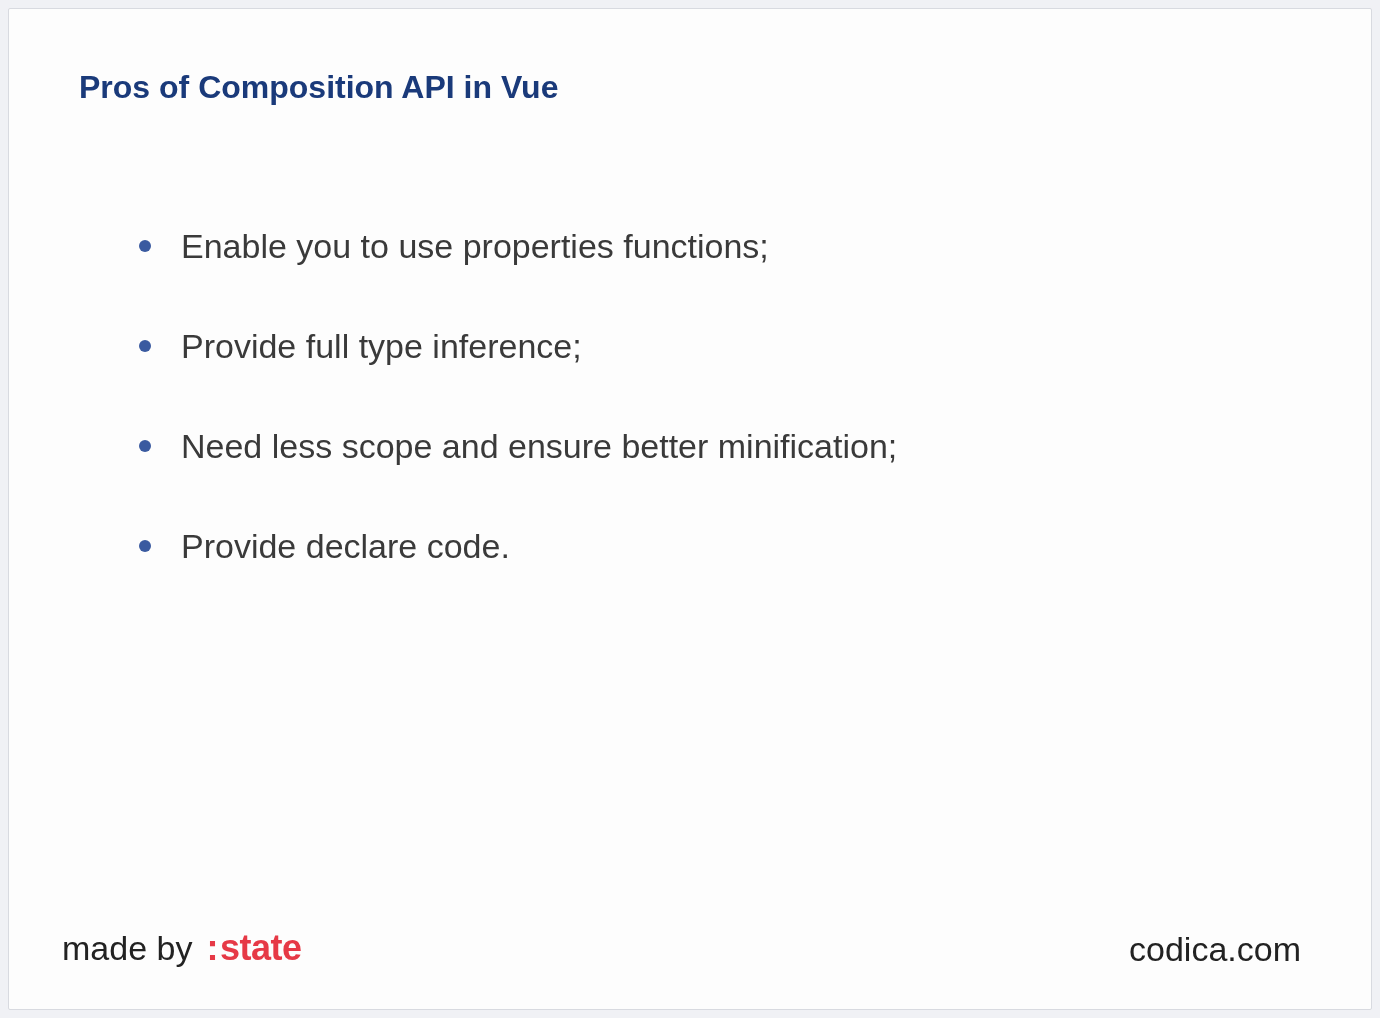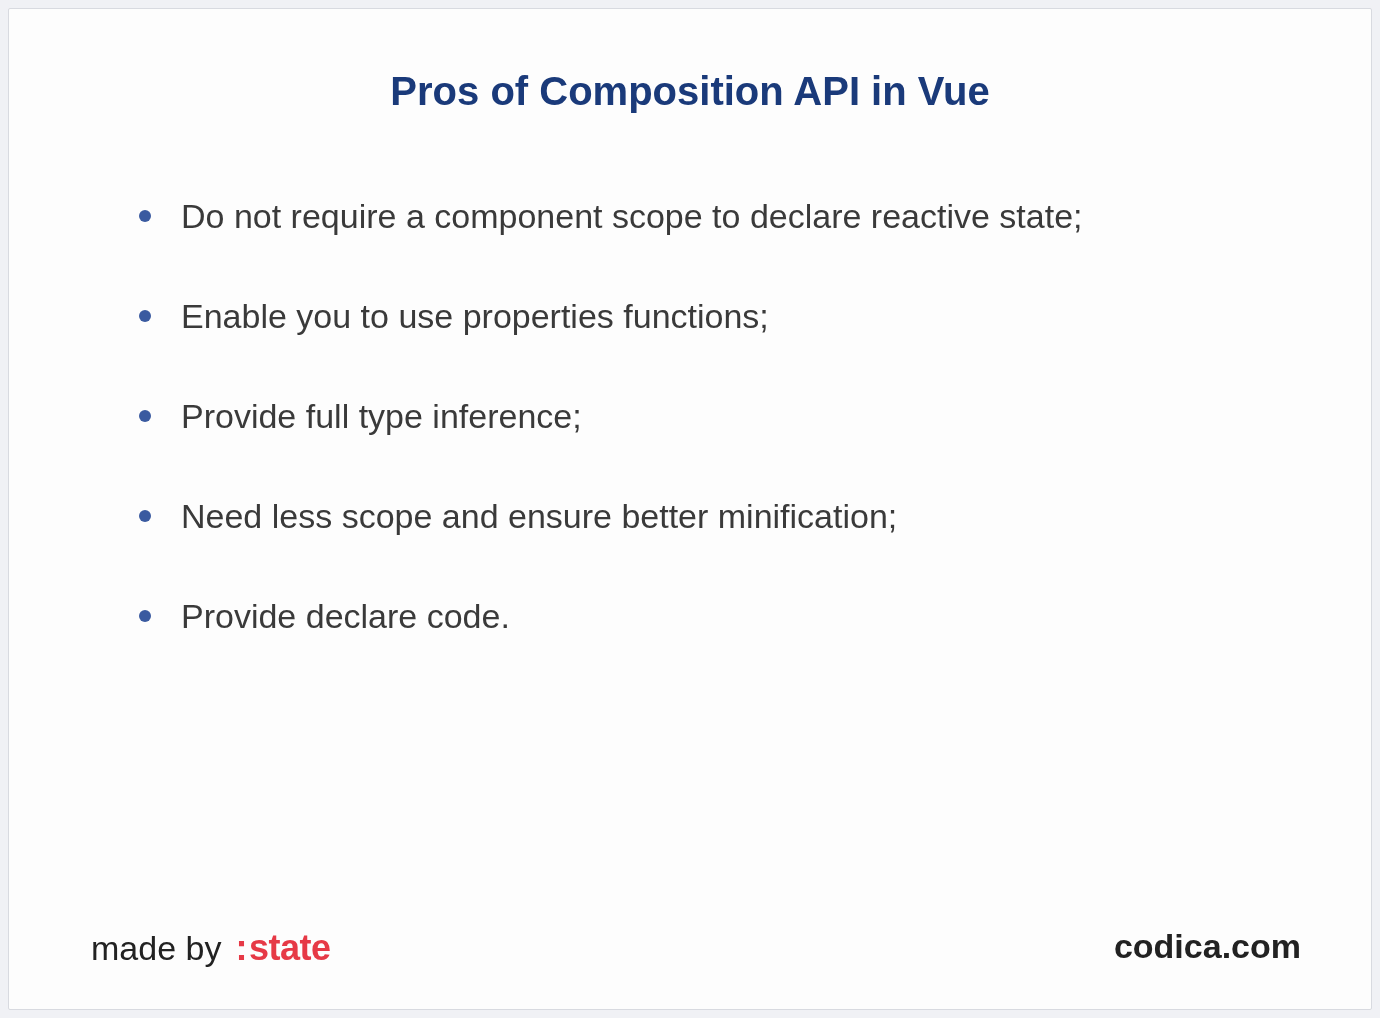--- a/index.html
+++ b/index.html
@@ -19,25 +19,25 @@
       height: 100%;
       background: #fdfdfd;
       border: 1px solid #d8dae0;
       border-radius: 2px;
       padding: 60px 70px 40px 70px;
       display: flex;
       flex-direction: column;
       position: relative;
     }
     .title {
-      text-align: center;
-      font-size: 40px;
+      text-align: left;
+      font-size: 32px;
       font-weight: 700;
       color: #1a3a7a;
-      margin-bottom: 80px;
+      margin-bottom: 118px;
     }
     .list {
       list-style: none;
       padding-left: 60px;
     }
     .list li {
       position: relative;
       font-size: 34px;
       color: #3a3a3a;
       margin-bottom: 54px;
@@ -50,25 +50,25 @@
       left: 0;
       top: 16px;
       width: 12px;
       height: 12px;
       border-radius: 50%;
       background: #3a5aa0;
     }
     .footer {
       position: absolute;
       bottom: 40px;
-      left: 82px;
+      left: 53px;
       right: 70px;
       display: flex;
       justify-content: space-between;
-      align-items: flex-start;
+      align-items: flex-end;
     }
     .made-by {
       display: flex;
       align-items: center;
       gap: 14px;
     }
     .made-by-text {
       font-size: 34px;
       font-weight: 500;
       color: #222;
@@ -81,31 +81,30 @@
       color: #e63946;
       letter-spacing: -0.5px;
     }
     .logo-colon {
       color: #e63946;
       font-weight: 800;
       margin-right: 2px;
     }
     .site {
       font-size: 34px;
-      font-weight: 700;
+      font-weight: 400;
       color: #222;
     }
   </style>
 </head>
 <body>
 
 <div class="card">
   <h1 class="title">Pros of Composition API in Vue</h1>
   <ul class="list">
-    <li>Do not require a component scope to declare reactive state;</li>
     <li>Enable you to use properties functions;</li>
     <li>Provide full type inference;</li>
     <li>Need less scope and ensure better minification;</li>
     <li>Provide declare code.</li>
   </ul>
   <div class="footer">
     <div class="made-by">
       <span class="made-by-text">made by</span>
       <span class="logo">
         <span class="logo-colon">:</span>

